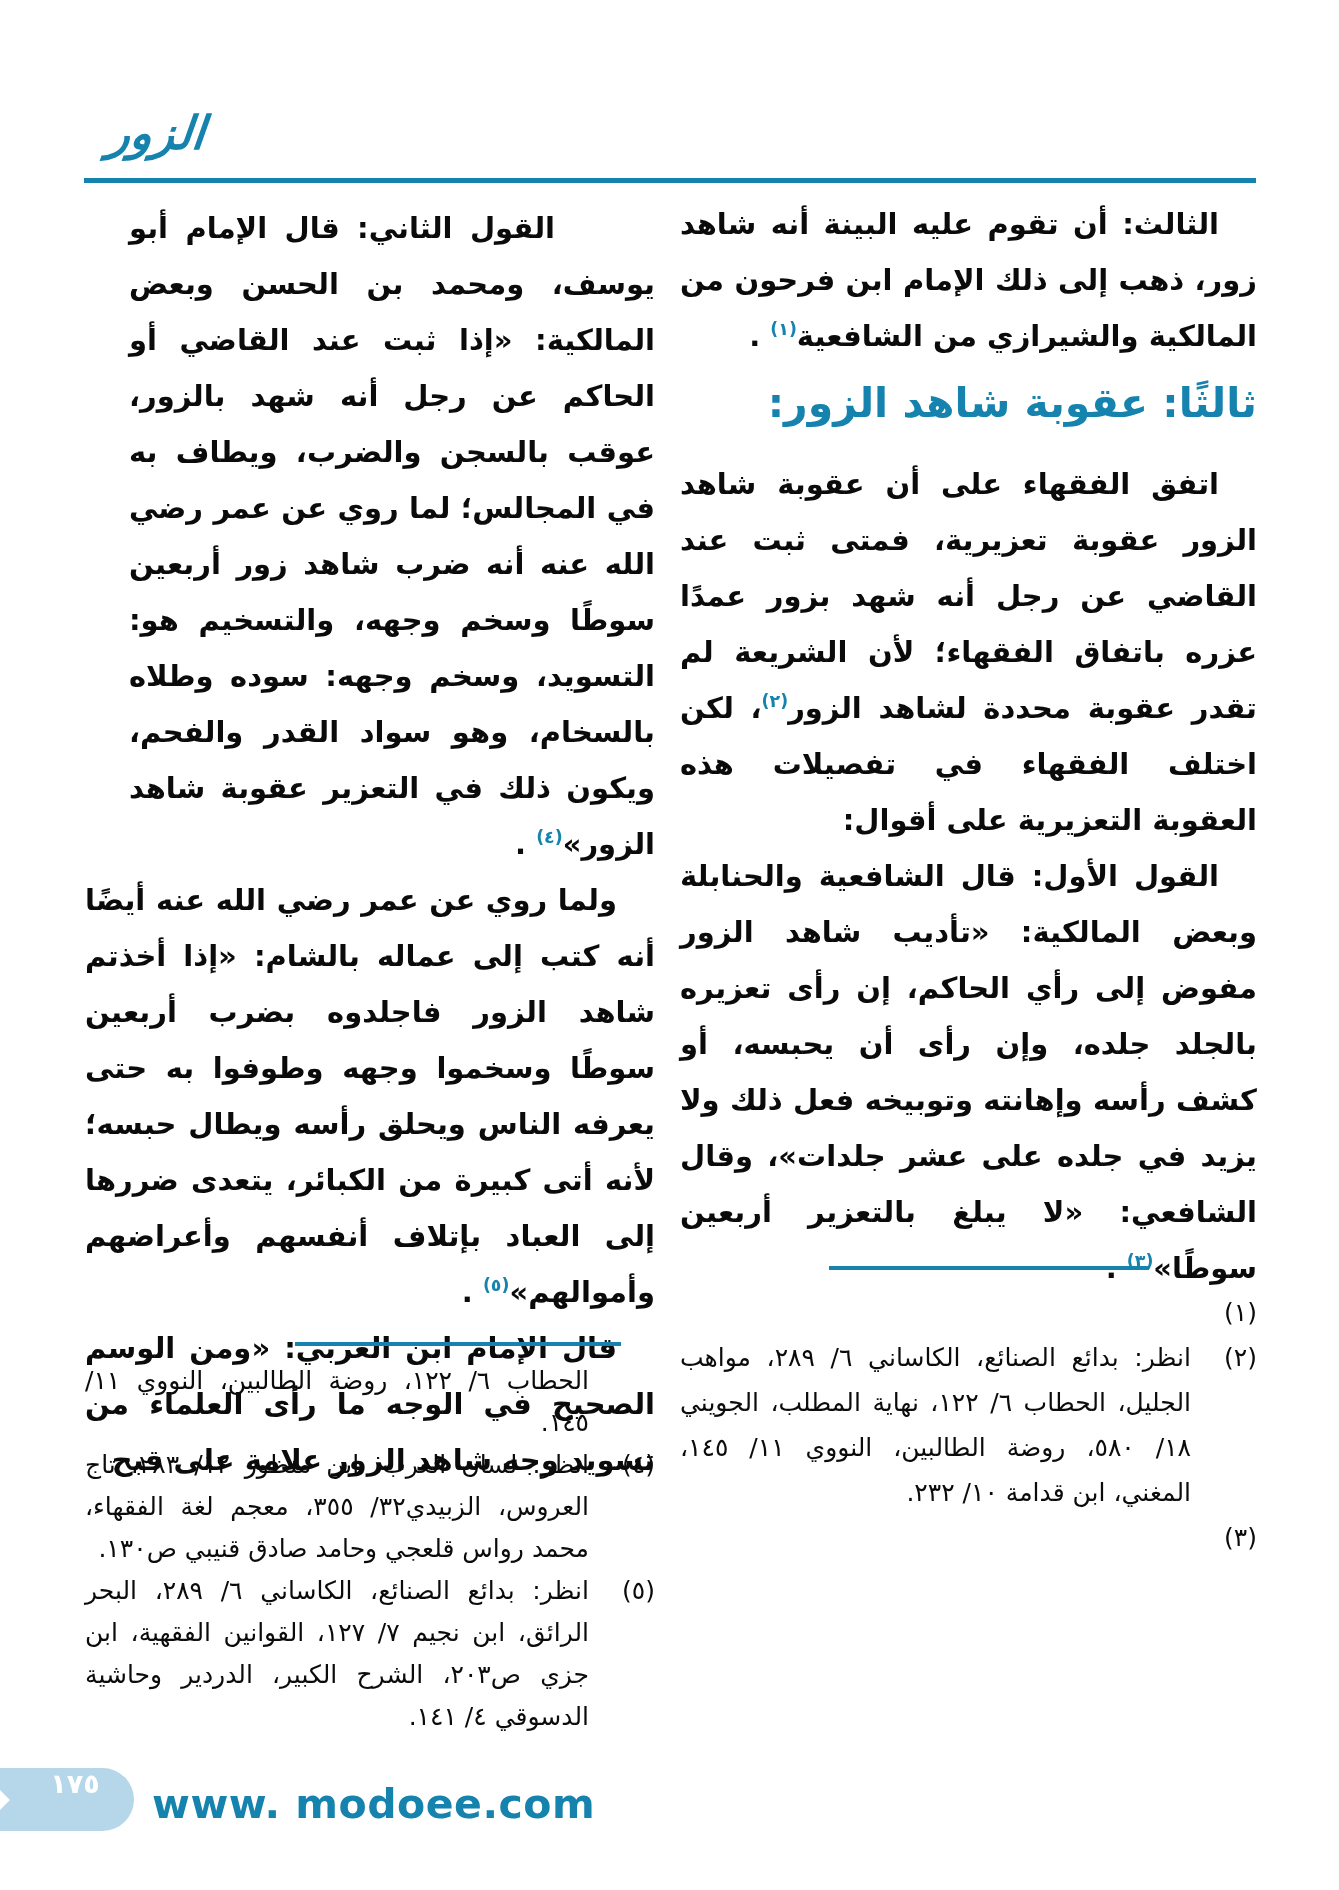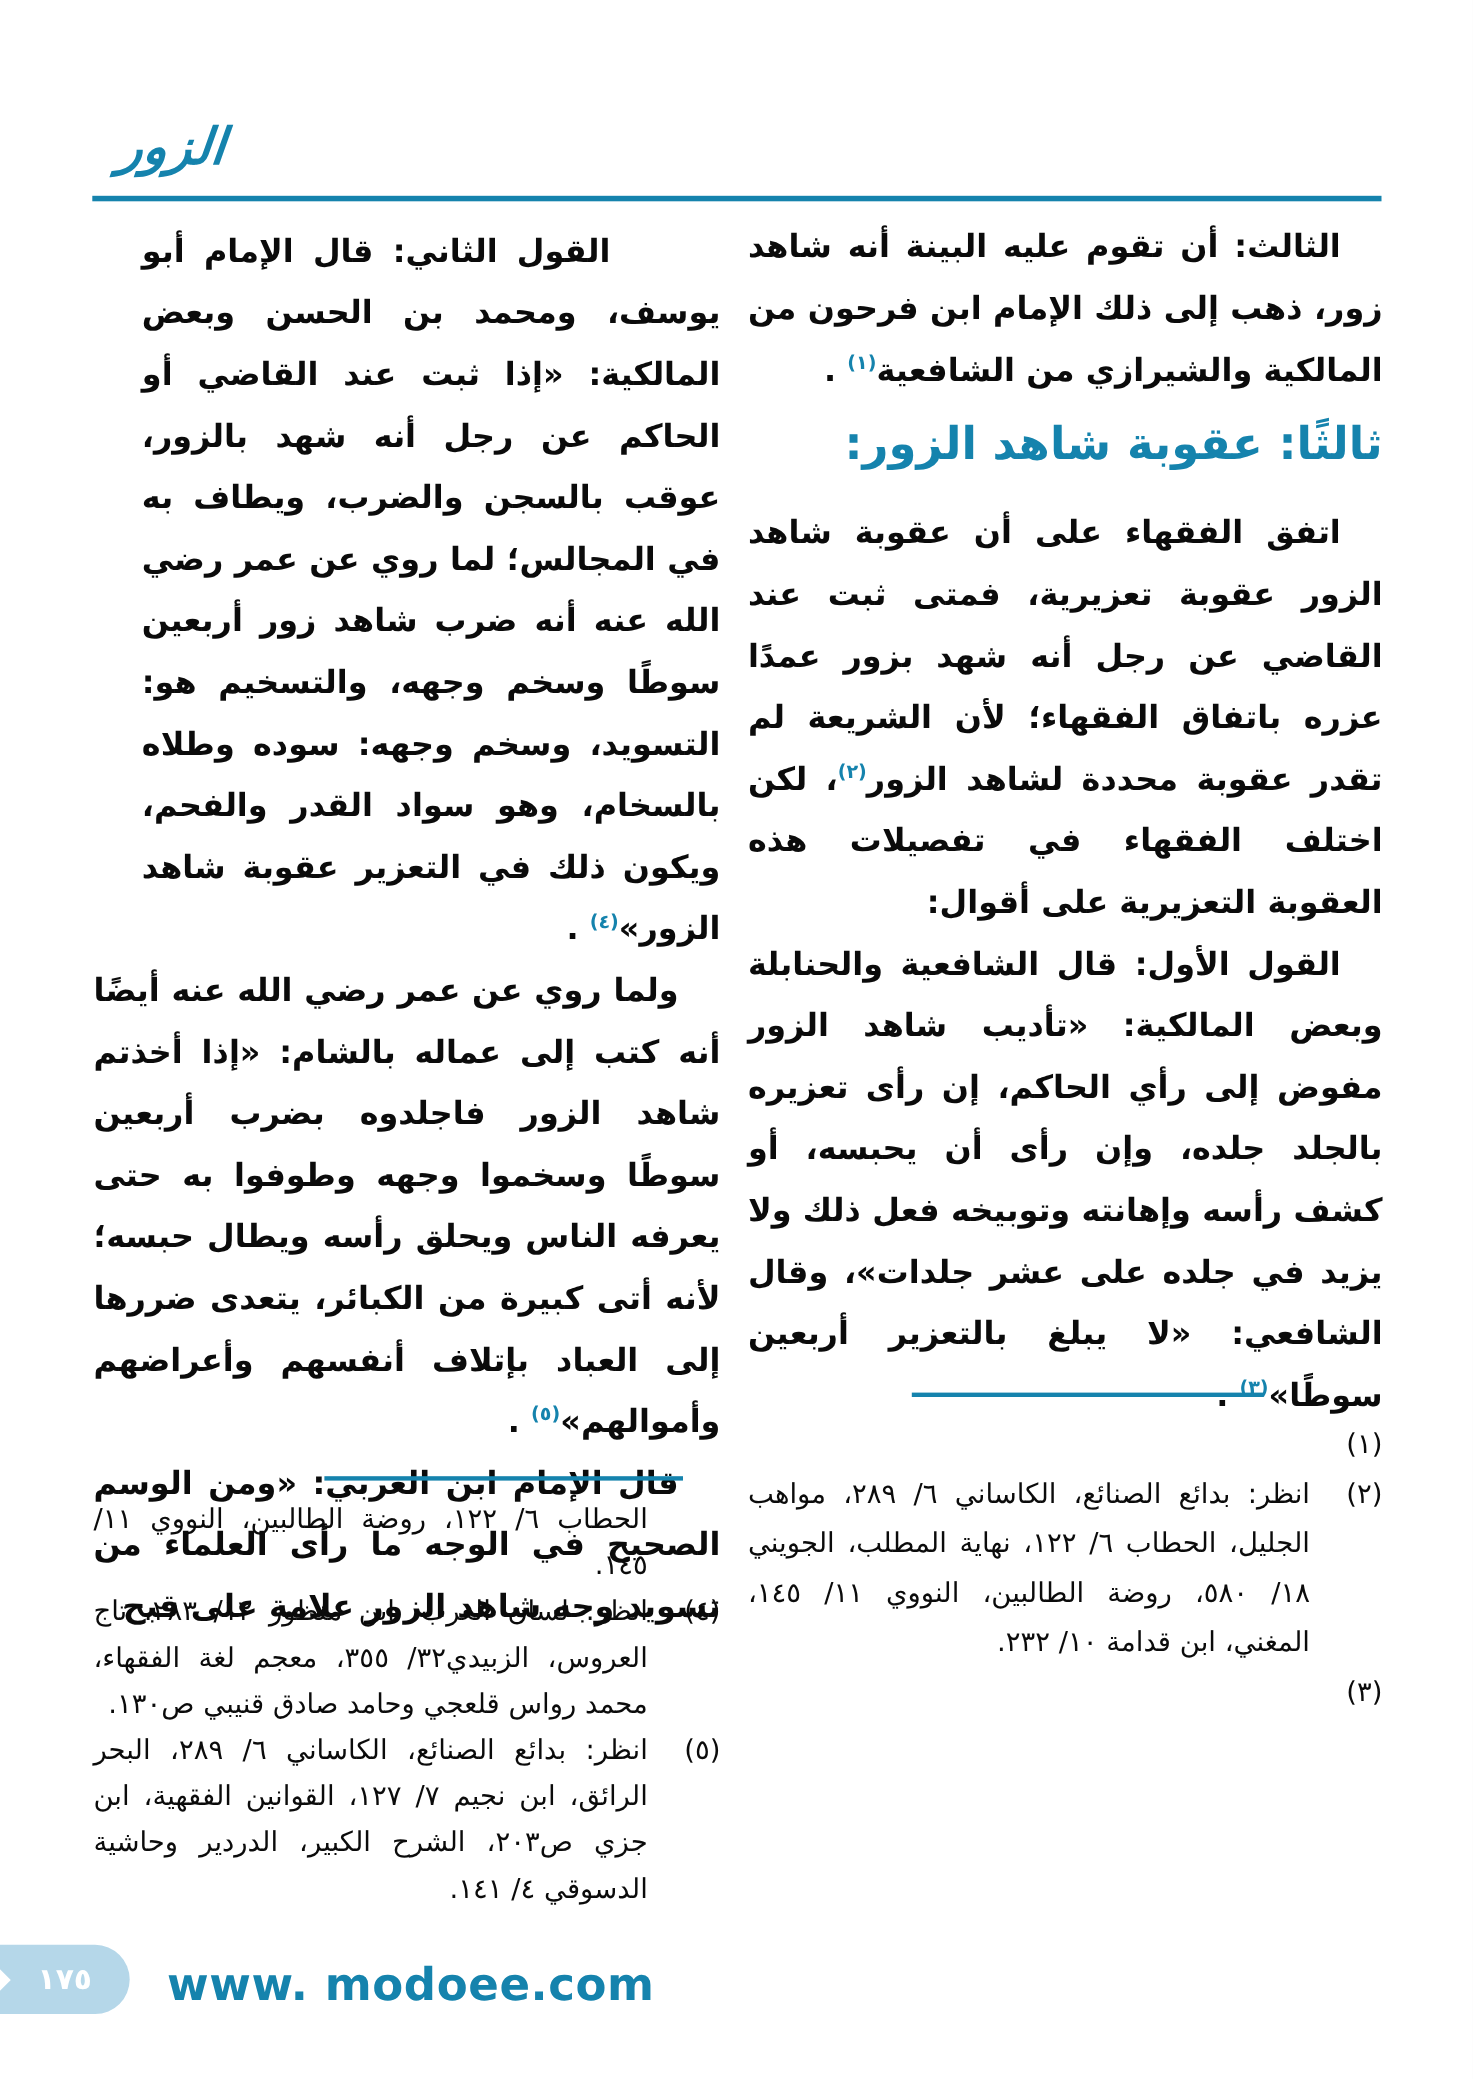--- a/index.html
+++ b/index.html
@@ -64,21 +64,21 @@
   .fns-left{top:1360px;left:85px;width:570px;line-height:42px;}
   .footnote{display:flex;gap:10px;margin:0;}
   .fn-num{flex:0 0 56px;white-space:nowrap;}
   .fn-text{flex:1;}
   .footnote.continuation{padding-right:66px;}
   
   .footer-badge{
     position:absolute;left:0;top:1768px;width:118px;height:63px;
     background:var(--pill);
     border-radius:0 32px 32px 0;
-    display:flex;align-items:center;justify-content:center;
+    display:flex;justify-content:center;padding-left:16px;
   }
   .badge-notch{
     position:absolute;left:-7px;top:50%;
     width:14px;height:14px;background:#ffffff;
     transform:translateY(-50%) rotate(45deg);
   }
   .badge-number{color:#ffffff;font-size:27px;font-weight:bold;}
   .website{
     position:absolute;left:152px;top:1780px;
     direction:ltr;

